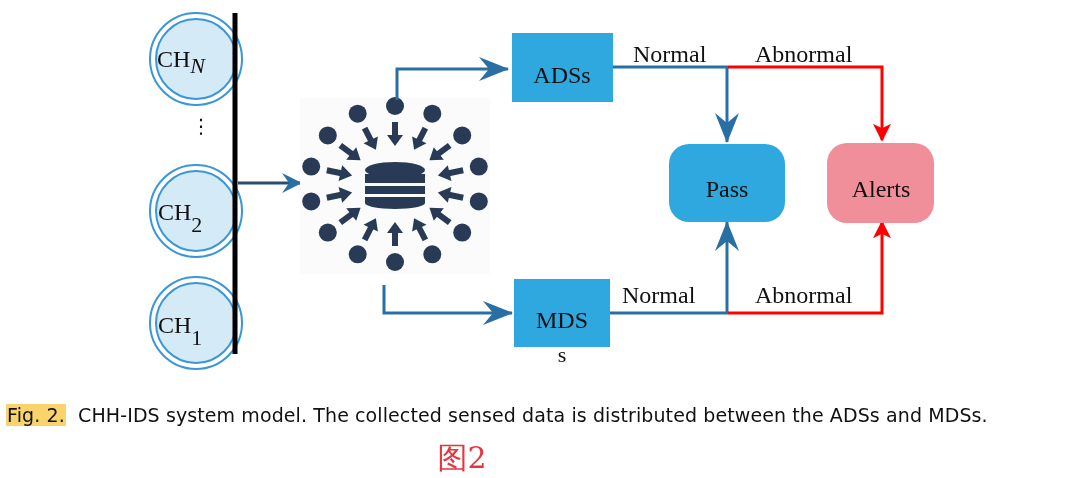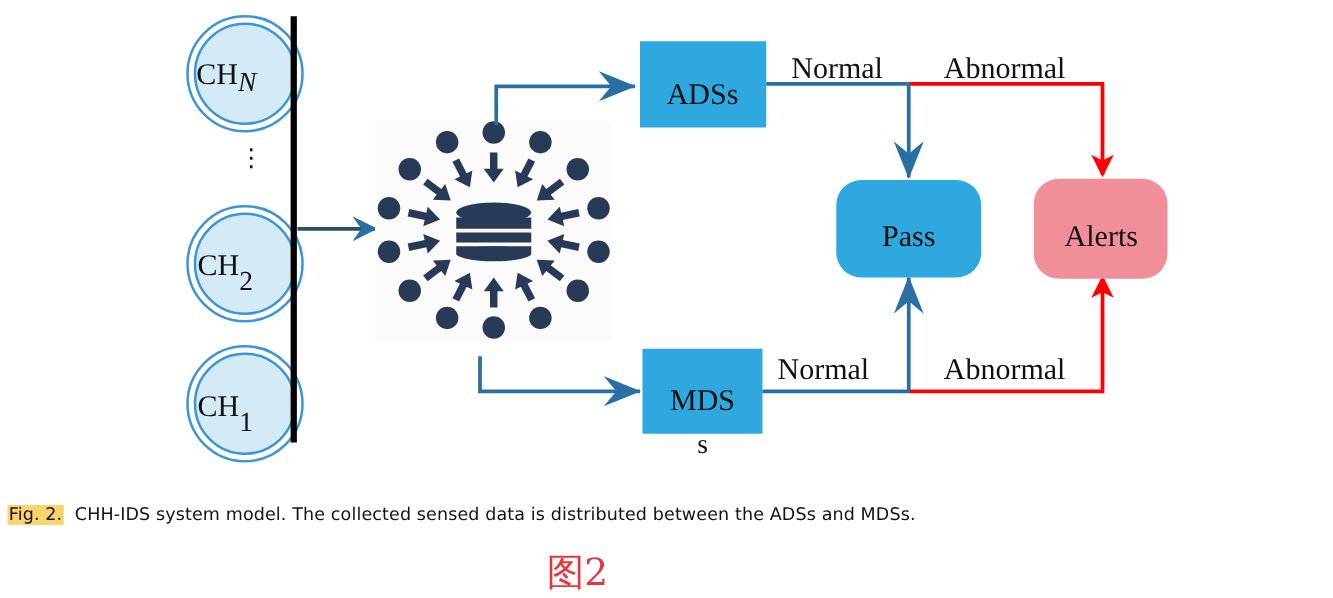--- a/index.html
+++ b/index.html
@@ -2,21 +2,21 @@
 <html><head>
 <meta charset="utf-8">
 <style>
   html, body { margin: 0; padding: 0; background: #ffffff; }
   body { width: 1066px; height: 478px; position: relative; overflow: hidden; }
   #diagram { position: absolute; left: 0; top: 0; width: 1066px; height: 380px; }
   .serif { font-family: "Liberation Serif", "DejaVu Serif", serif; }
   .caption {
     position: absolute; left: 6px; top: 404px; width: 1060px;
     font-family: "DejaVu Sans", "Liberation Sans", sans-serif;
-    font-size: 14px; color: #111; white-space: nowrap; letter-spacing: 0.1px;
+    font-size: 19px; color: #111; white-space: nowrap; letter-spacing: 0.1px;
   }
   .caption .figlabel { background: #f9d36b; padding: 0 1px; }
   .cn-label {
     position: absolute; left: 0; top: 438px; width: 924px; text-align: center;
     font-family: "DejaVu Serif", "Liberation Serif", serif; font-size: 30px; color: #e8343c;
   }
 </style>
 </head>
 <body>
 

